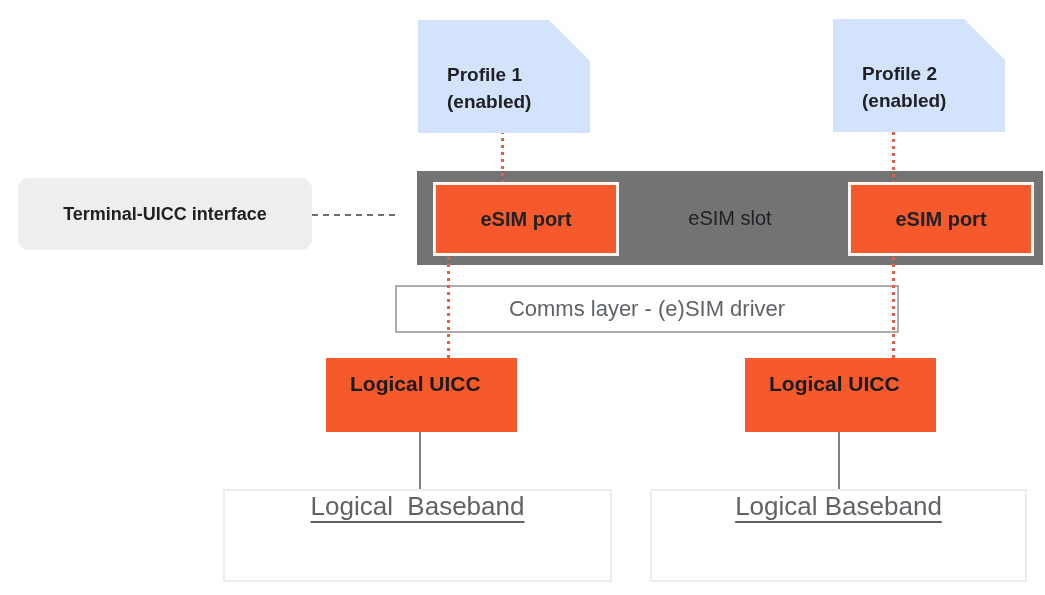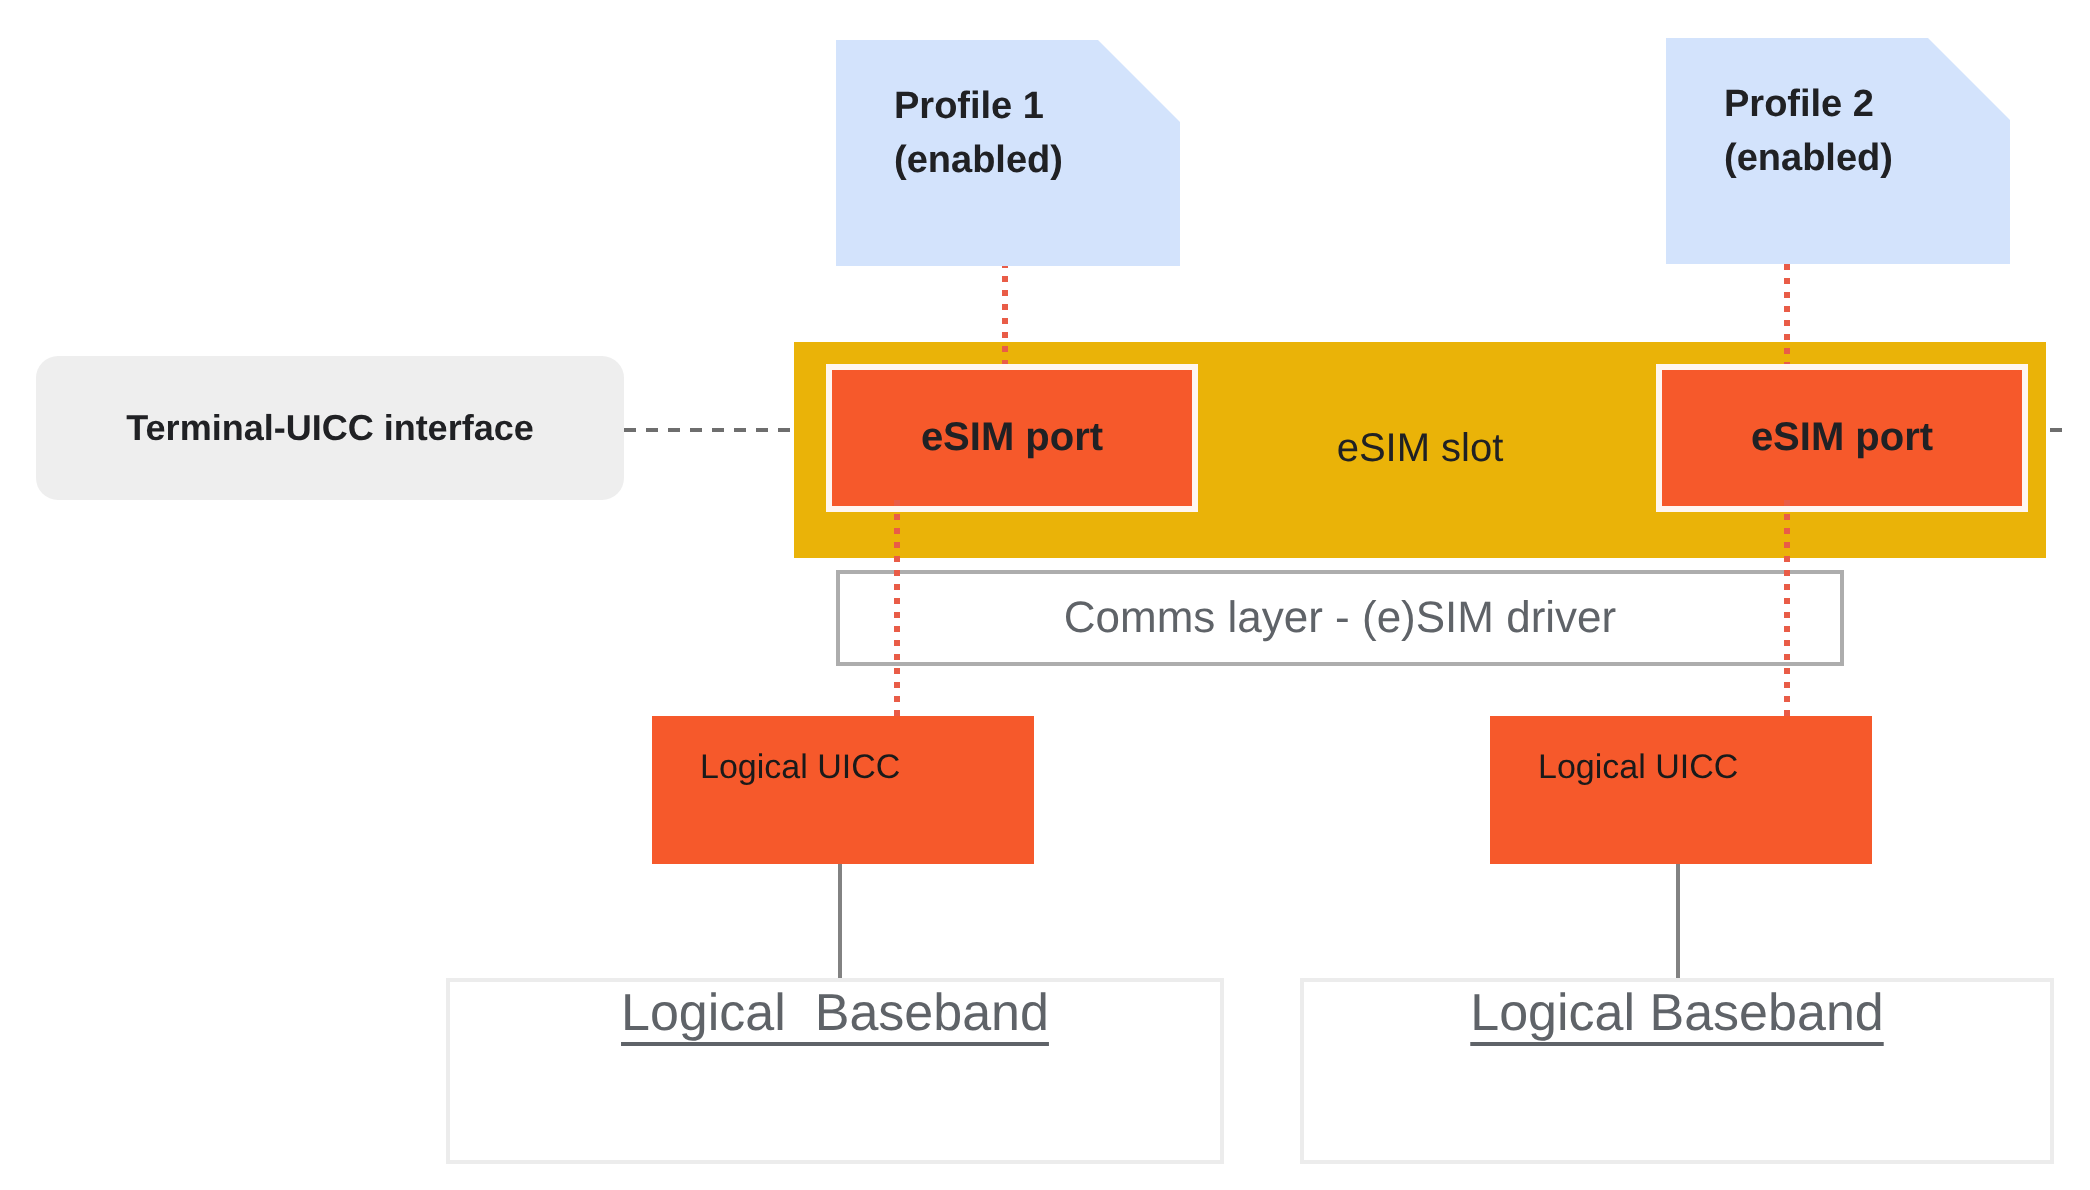--- a/index.html
+++ b/index.html
@@ -12,63 +12,63 @@
   }
   .abs{position:absolute;box-sizing:border-box;}
 
   
   .profile-card{
     width:172px;height:113px;
     background:#D3E3FC;
     clip-path:polygon(0 0, calc(100% - 41px) 0, 100% 41px, 100% 100%, 0 100%);
     color:#202124;
     font-weight:bold;font-size:19px;line-height:27px;
-    padding:20px 0 0 29px;
+    padding:41px 0 0 29px;
   }
 
   
   .terminal-box{
     left:18px;top:178px;width:294px;height:72px;
     background:#EEEEEE;color:#202124;
     display:flex;align-items:center;justify-content:center;
     font-weight:bold;font-size:18px;border-radius:11px;
   }
 
   
   .esim-slot{
-    left:397px;top:171px;width:626px;height:108px;
-    background:#eab308;
+    left:417px;top:171px;width:626px;height:94px;
+    background:#737373;
   }
   .esim-slot-label{
     position:absolute;left:50%;top:50%;
     transform:translate(-50%,-50%);
     color:#202124;font-weight:normal;font-size:20px;white-space:nowrap;
   }
   .esim-port{
     position:absolute;top:11px;width:180px;height:68px;
     background:#F6592B;border:3px solid #FFF6F1;
     display:flex;align-items:center;justify-content:center;
     color:#202124;font-weight:bold;font-size:20px;
   }
   .esim-port.left{left:16px;}
   .esim-port.right{left:431px;}
 
   
   .comms-box{
-    left:418px;top:285px;width:504px;height:48px;
+    left:395px;top:285px;width:504px;height:48px;
     background:#ffffff;border:2px solid #ADADAD;
     display:flex;align-items:center;justify-content:center;
     color:#5F6368;font-size:22px;
   }
 
   
   .uicc-slot{
     top:358px;width:191px;height:74px;
     background:#F6592B;color:#1a1a1a;
-    font-weight:normal;font-size:17px;line-height:24px;
+    font-weight:bold;font-size:21px;line-height:24px;
     padding:14px 0 0 24px;
   }
   .uicc-slot.s1{left:326px;}
   .uicc-slot.s2{left:745px;}
 
   
   .baseband-box{
     top:489px;height:93px;
     background:#ffffff;border:2px solid #ECECEC;
     color:#5F6368;font-size:26px;

